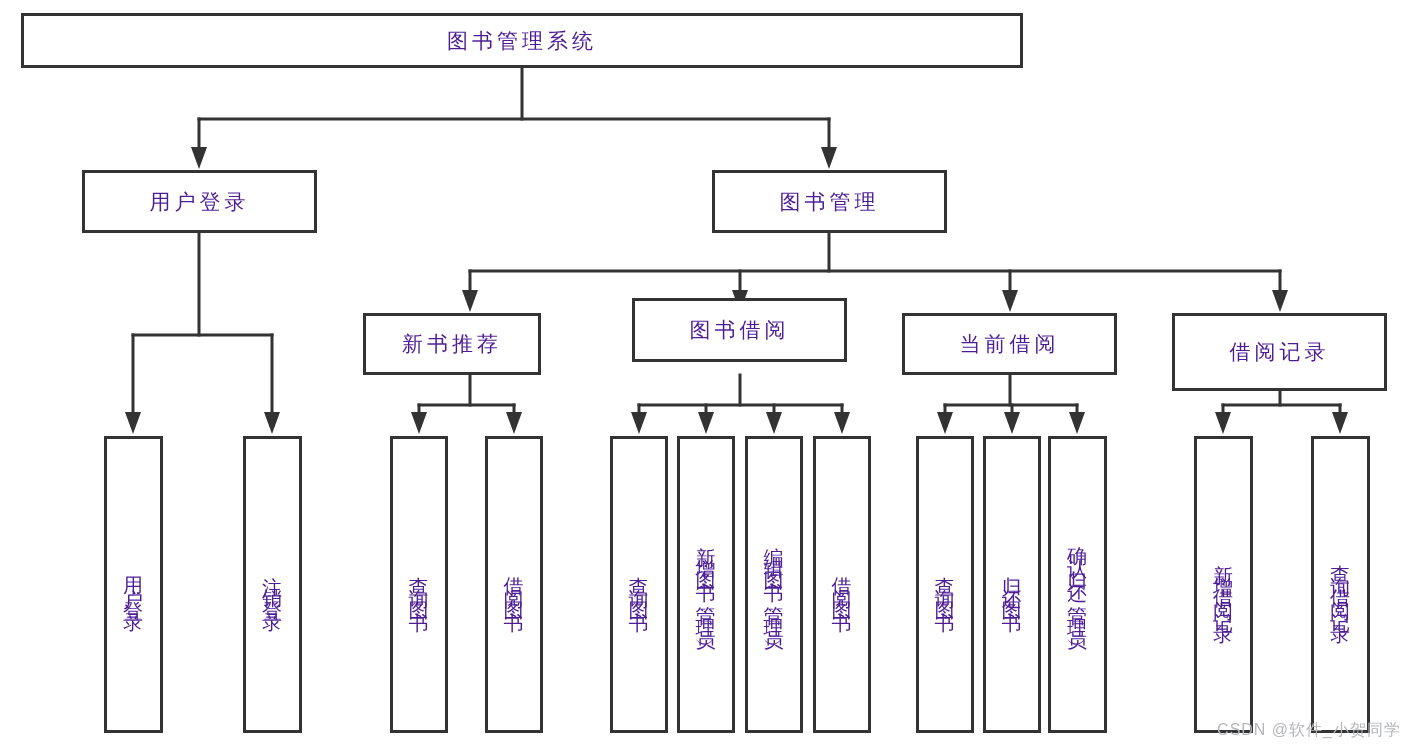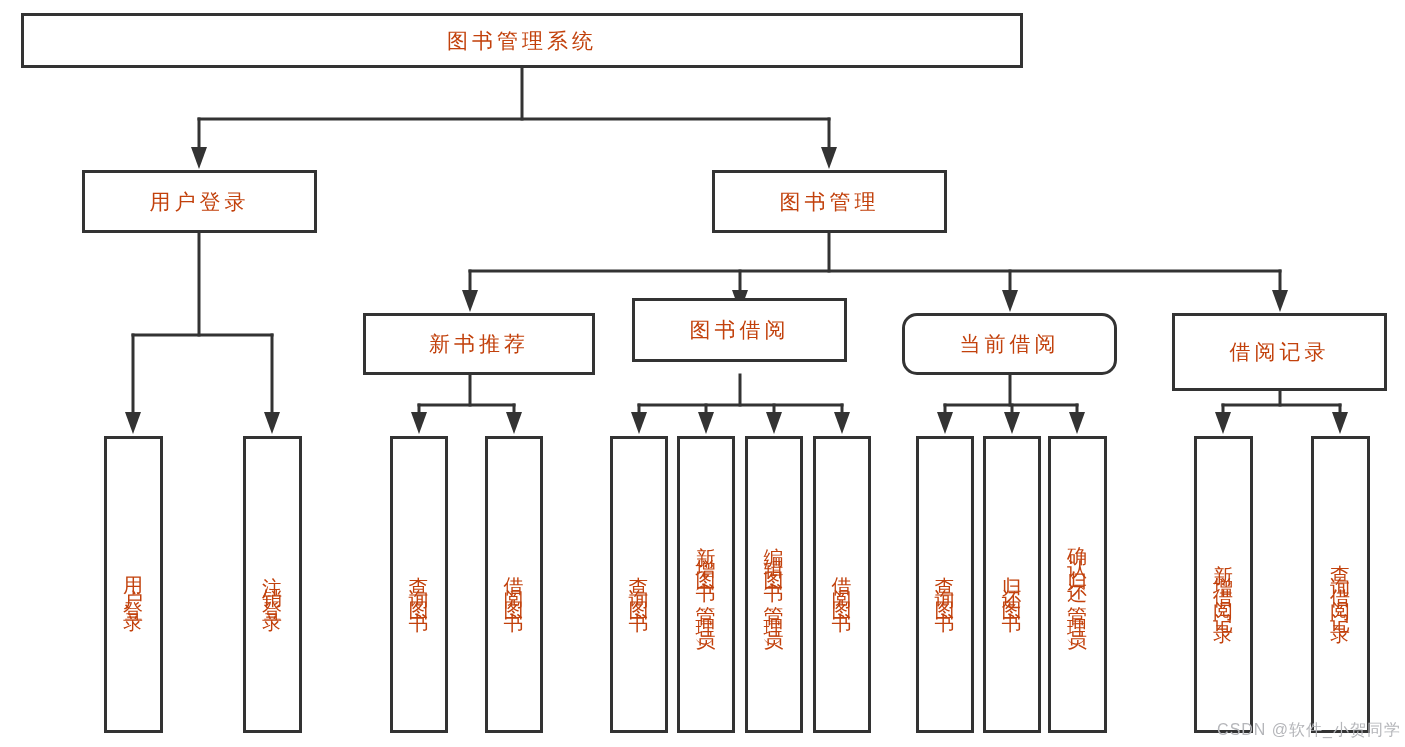--- a/index.html
+++ b/index.html
@@ -18,21 +18,21 @@
     z-index: 1;
   }
   .node {
     position: absolute;
     box-sizing: border-box;
     border: 3px solid #333333;
     background: #ffffff;
     display: flex;
     align-items: center;
     justify-content: center;
-    color: #c2410c;
+    color: #4c1d95;
     z-index: 2;
   }
   .node.h span {
     font-size: 21px;
     letter-spacing: 4px;
     white-space: nowrap;
   }
   .node.v span {
     writing-mode: vertical-rl;
     text-orientation: mixed;
@@ -130,27 +130,27 @@
     <span>图书管理系统</span>
   </div>
 
   <div class="node h" style="left:82px; top:170px; width:235px; height:63px;">
     <span>用户登录</span>
   </div>
   <div class="node h" style="left:712px; top:170px; width:235px; height:63px;font-family:Liberation Mono, monospace;">
     <span>图书管理</span>
   </div>
 
-  <div class="node h" style="left:363px; top:313px; width:232px; height:62px;text-align:right;">
+  <div class="node h" style="left:363px; top:313px; width:178px; height:62px;text-align:right;">
     <span>新书推荐</span>
   </div>
   <div class="node h" style="left:632px; top:298px; width:215px; height:64px;">
     <span>图书借阅</span>
   </div>
-  <div class="node h" style="left:902px; top:313px; width:215px; height:62px;border-radius:15px;">
+  <div class="node h" style="left:902px; top:313px; width:215px; height:62px;">
     <span>当前借阅</span>
   </div>
   <div class="node h" style="left:1172px; top:313px; width:215px; height:78px;">
     <span>借阅记录</span>
   </div>
 
   <div class="node v" style="left:104px; top:436px; width:59px; height:297px;">
     <span>用户登录</span>
   </div>
   <div class="node v" style="left:243px; top:436px; width:59px; height:297px;">

